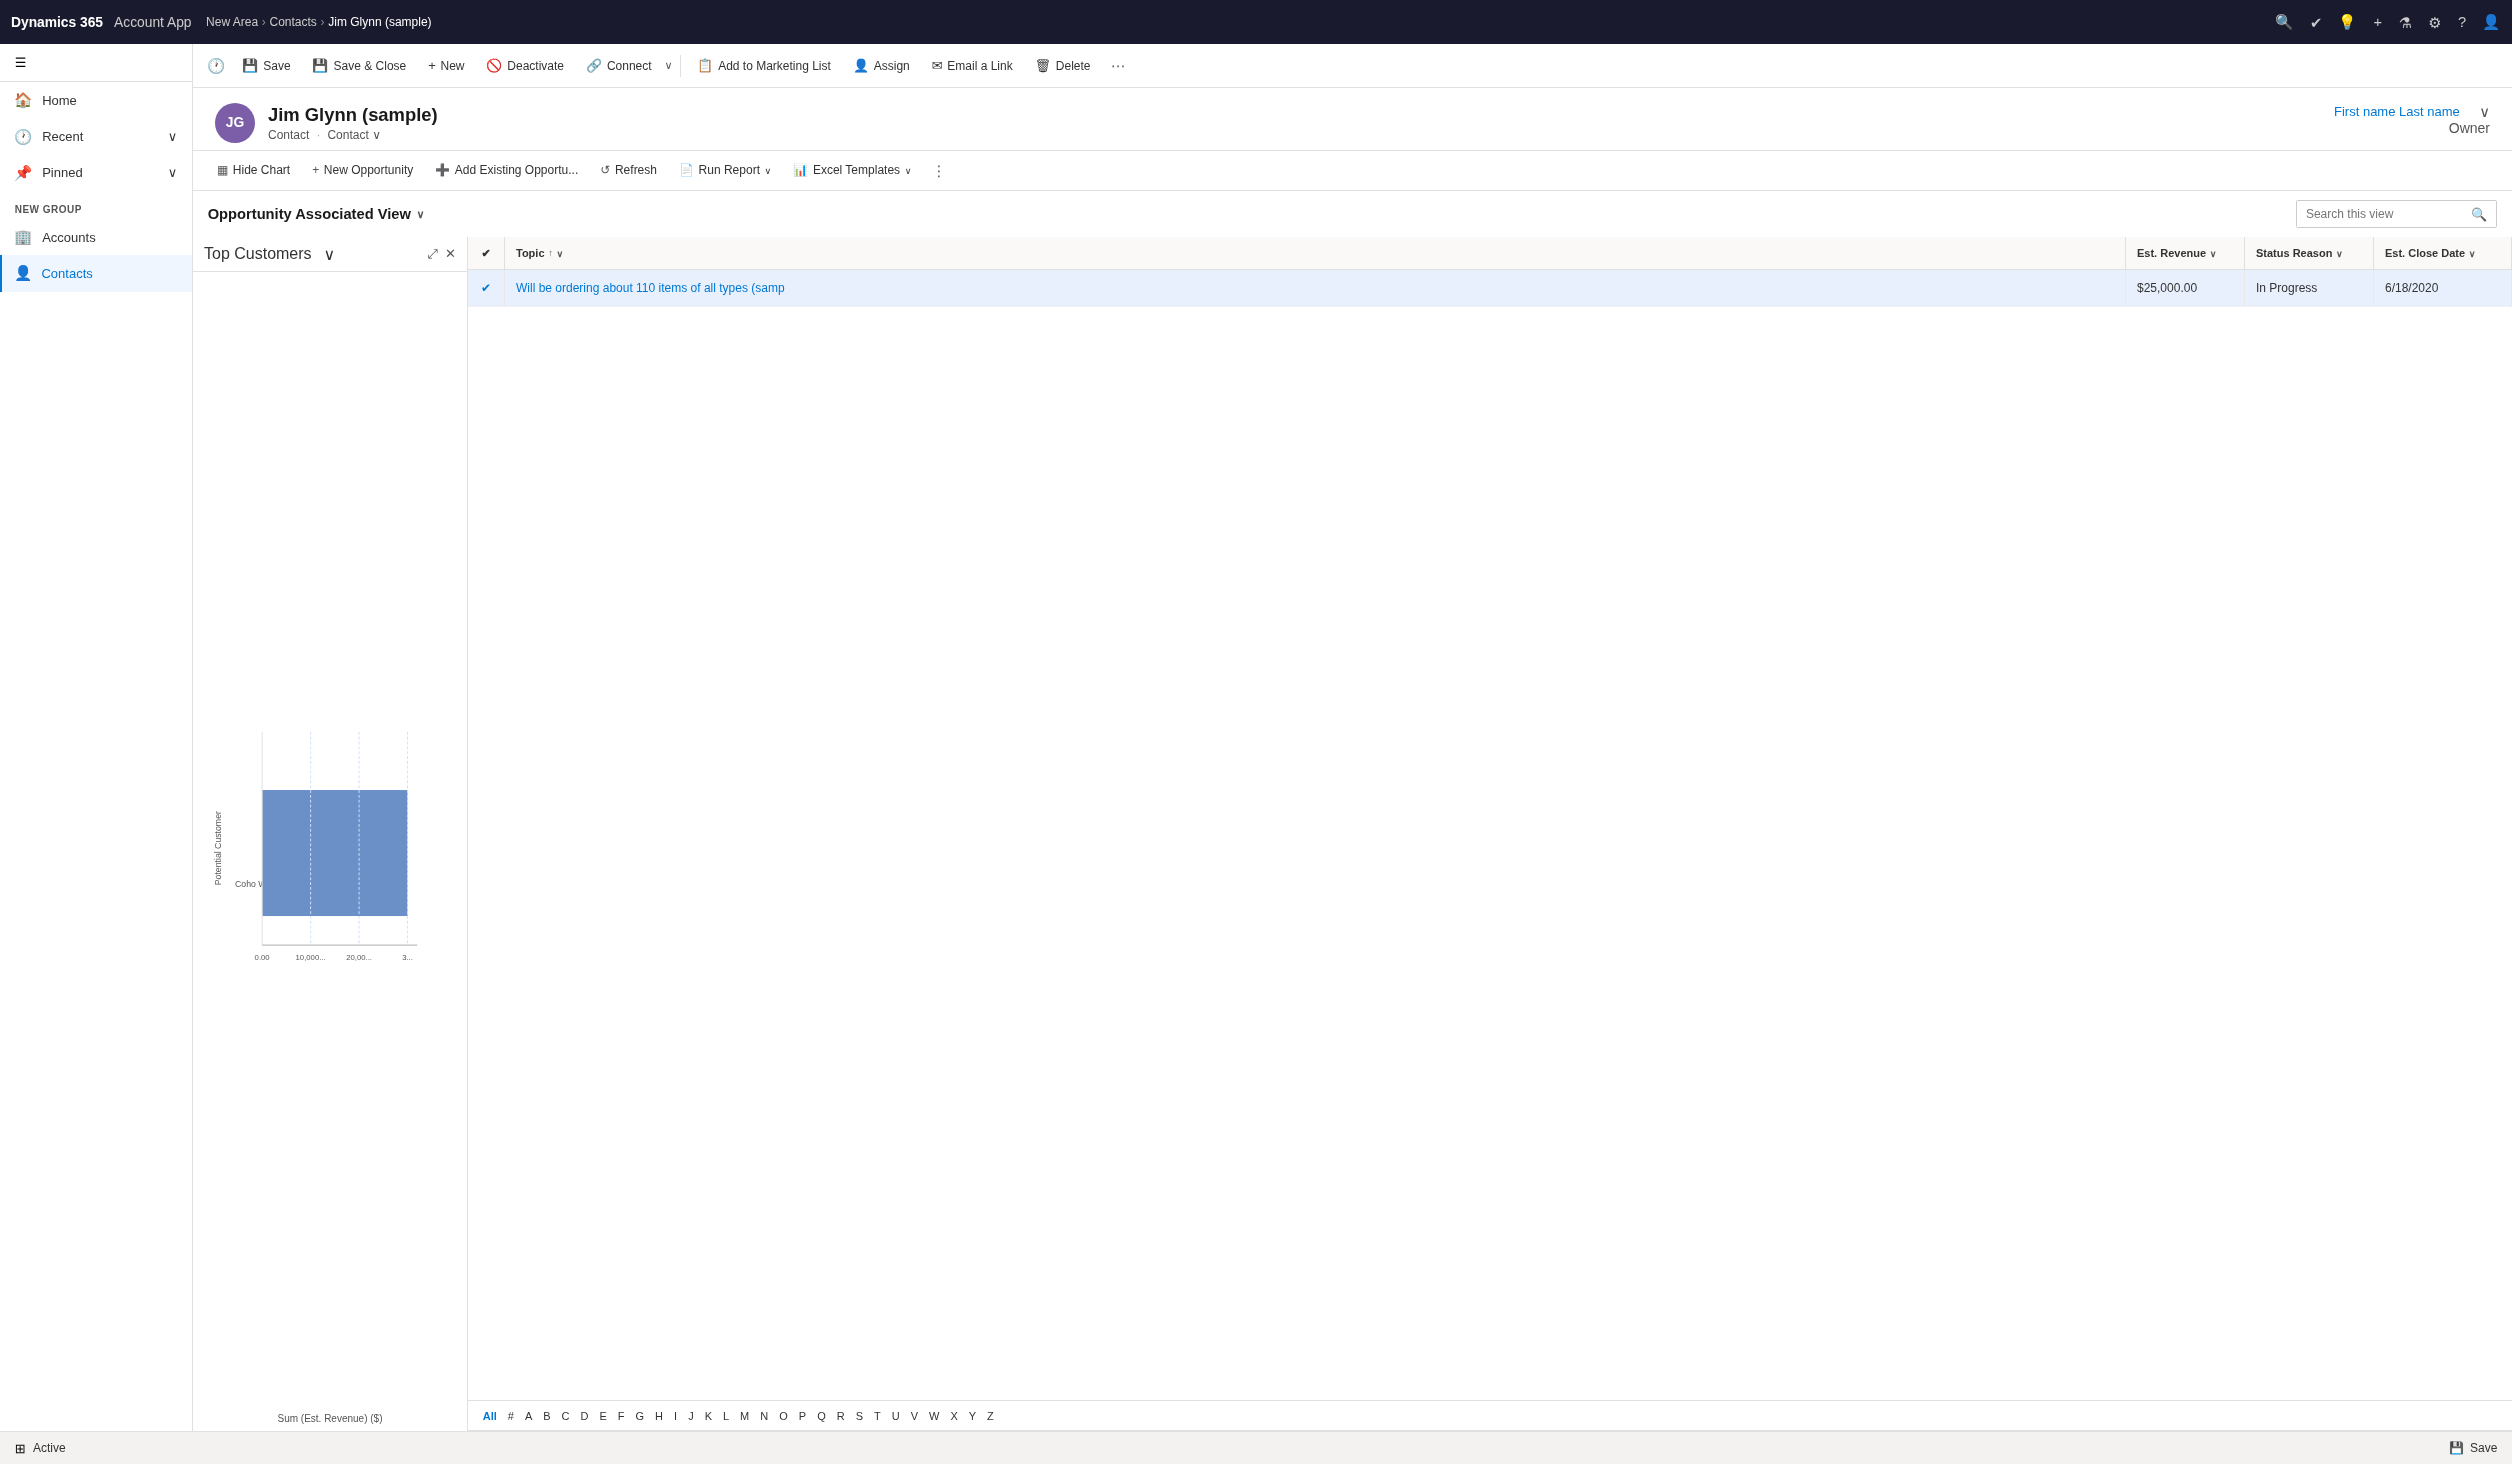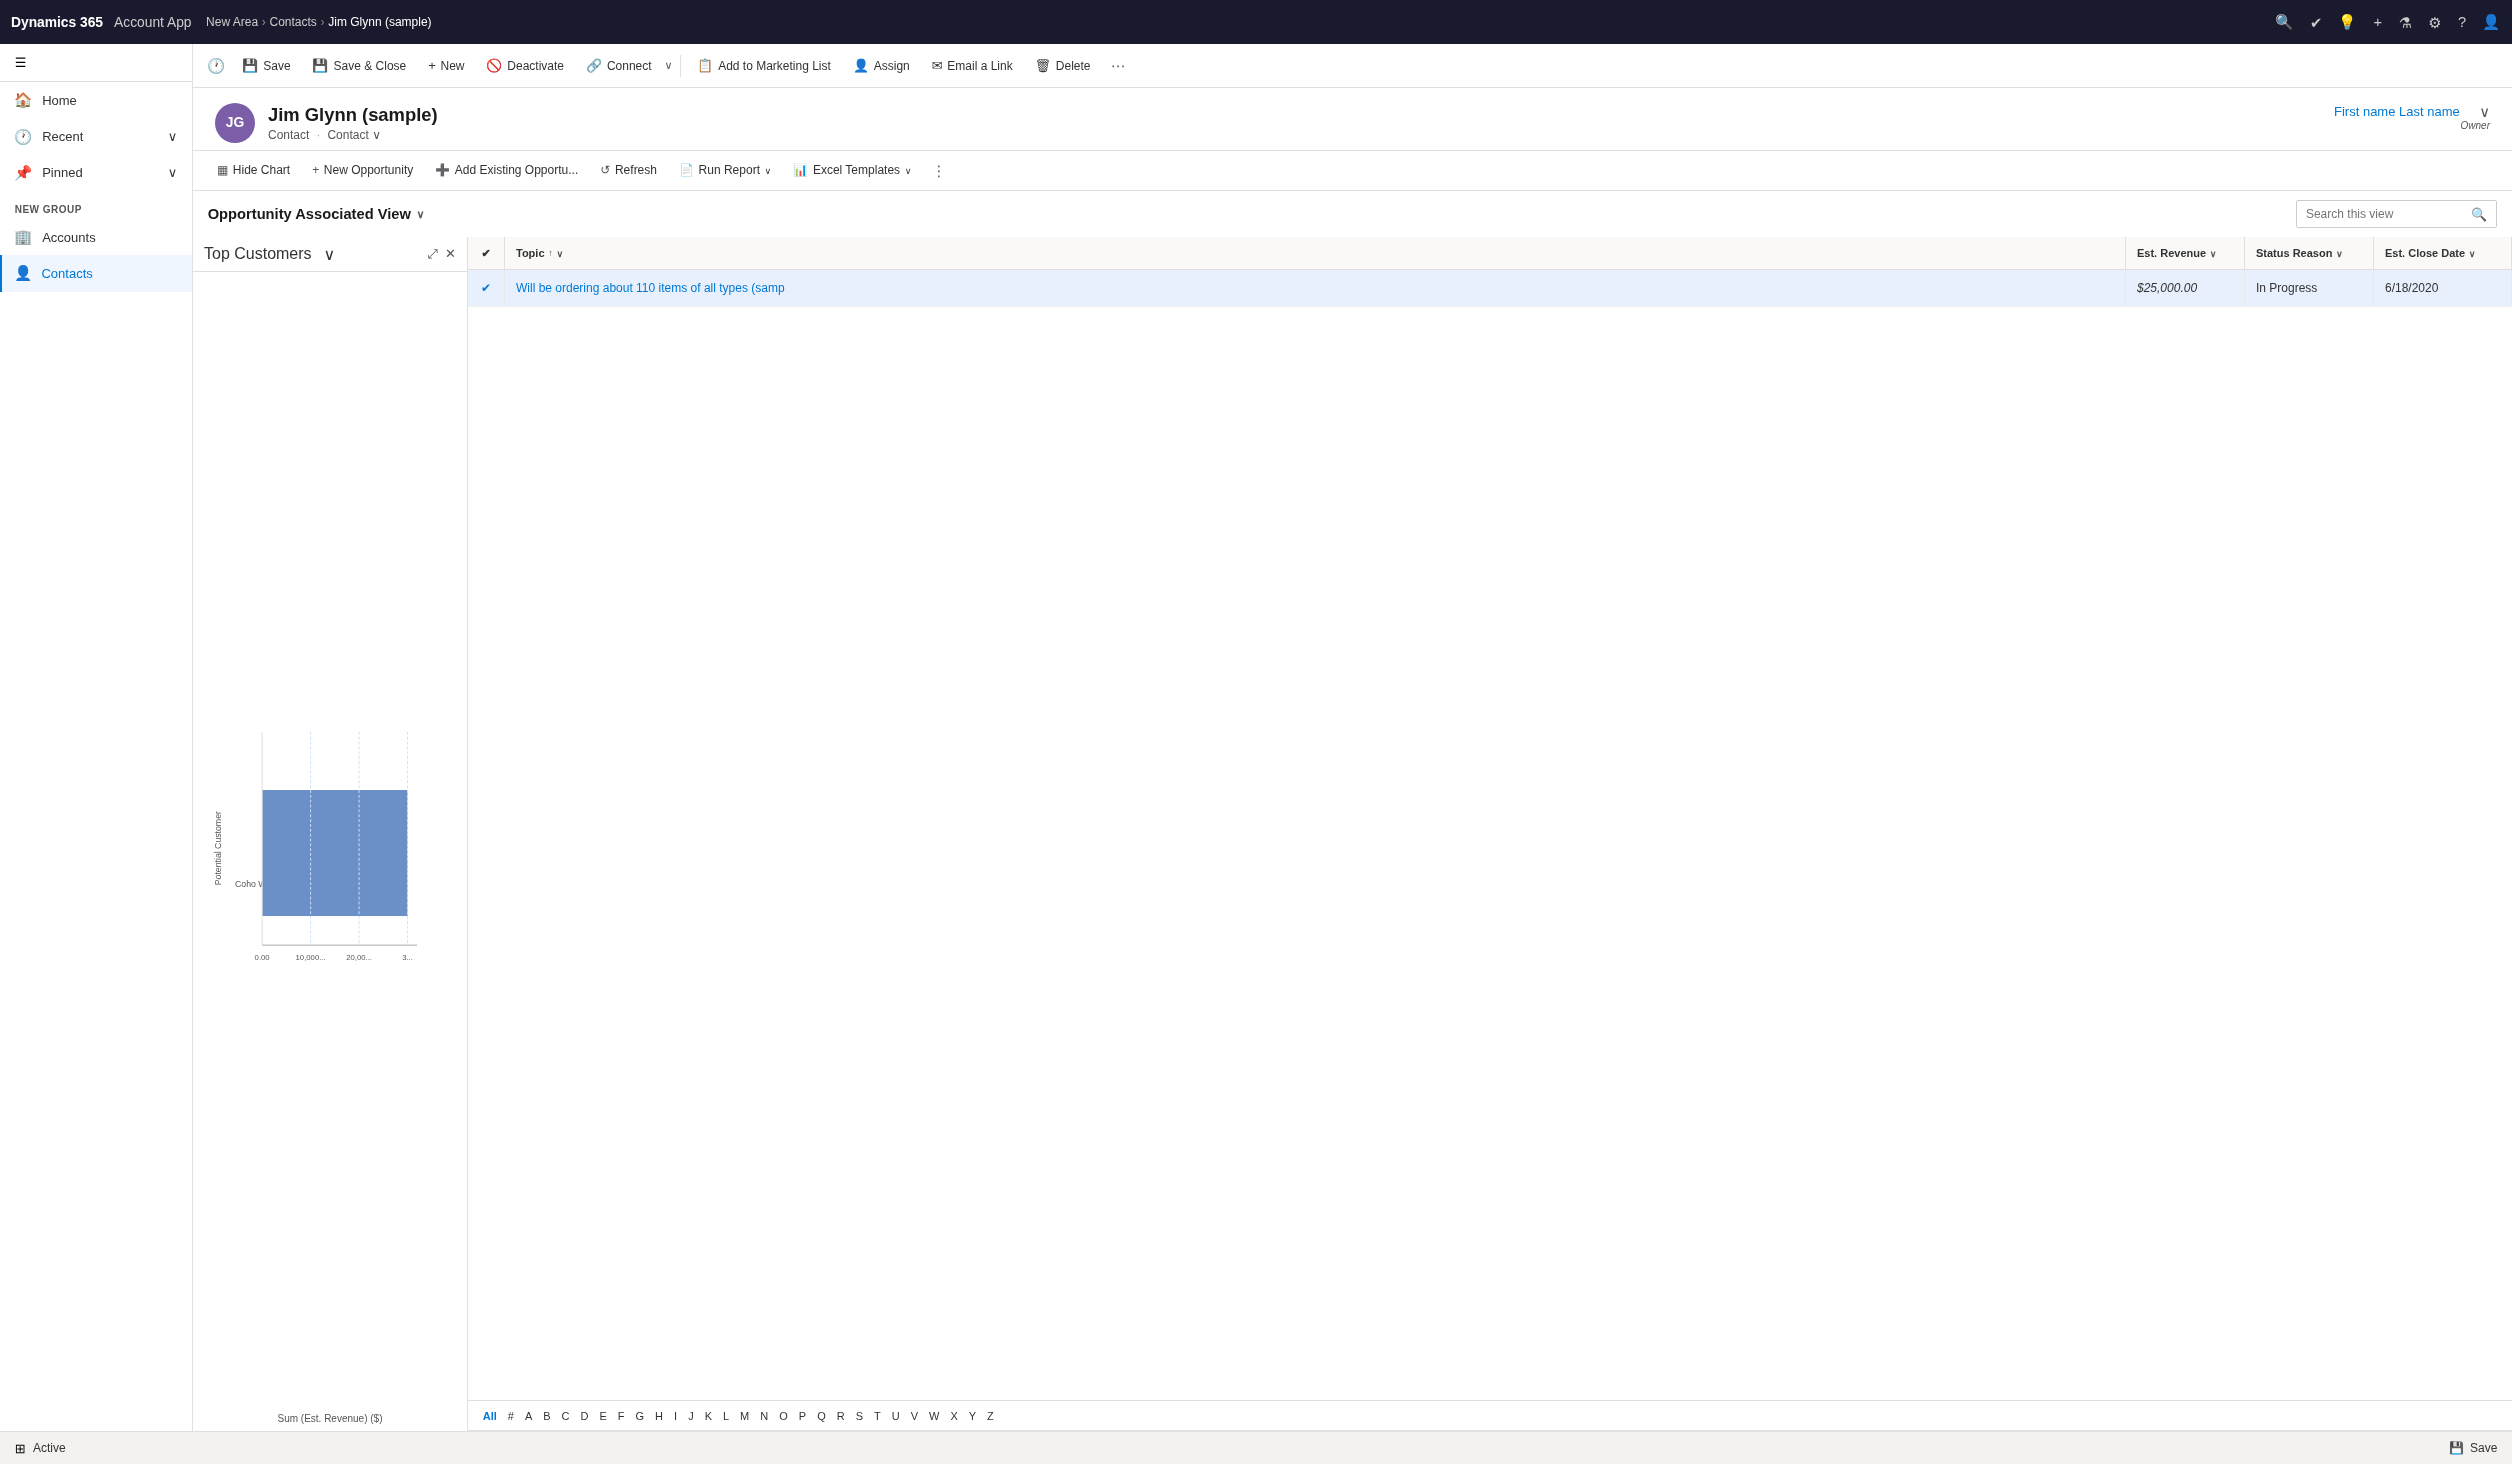--- a/index.html
+++ b/index.html
@@ -98,21 +98,21 @@
       background: #7b5ea7; color: #fff;
       display: flex; align-items: center; justify-content: center;
       font-size: 13.8px; font-weight: 700; flex-shrink: 0;
     }
     .record-name { font-size: 18.4px; font-weight: 600; color: #1a1a1a; }
     .record-type { font-size: 12px; color: #555; margin-top: 1.8px; }
     .record-type a { color: #555; text-decoration: none; }
     .record-type .sep { color: #aaa; margin: 0 3.7px; }
     .record-owner { text-align: right; }
     .record-owner .owner-name { color: #0078d4; font-size: 13px; font-weight: 500; cursor: pointer; }
-    .record-owner .owner-label { font-size: 10px; color: #555; font-style: italic; }
+    .record-owner .owner-label { font-size: 14px; color: #555; }
     .record-owner-toggle { color: #555; font-size: 14.7px; margin-left: 5.5px; cursor: pointer; }
 
     
     .tabs { display: flex; gap: 0; margin-top: 7.3px; }
     .tab {
       padding: 9.2px 14.7px; cursor: pointer; font-size: 13px; color: #555;
       border-bottom: 1.8px solid transparent; margin-right: 3.7px;
     }
     .tab.active { color: #0078d4; border-bottom: 1.8px solid #0078d4; font-weight: 500; }
 
@@ -193,21 +193,21 @@
     .list-col .filter-icon { font-size: 9.2px; color: #555; }
 
     .list-row { display: flex; border-bottom: 0.9px solid #f0f0f0; min-height: 37px; background: #e8f0fd; }
     .list-cell {
       padding: 7.3px 11px; font-size: 12px; color: #333;
       display: flex; align-items: center;
       border-right: 0.9px solid #e8e8e8;
     }
     .list-cell.check { width: 37px; justify-content: center; flex-shrink: 0; }
     .list-cell.topic { flex: 2; min-width: 184px; }
-    .list-cell.revenue { width: 119px; flex-shrink: 0; font-style: italic; }
+    .list-cell.revenue { width: 119px; flex-shrink: 0; }
     .list-cell.status { width: 129px; flex-shrink: 0; }
     .list-cell.close-date { width: 138px; flex-shrink: 0; }
     .list-cell a { color: #0078d4; text-decoration: none; }
 
     
     .alpha-filter {
       display: flex; flex-wrap: wrap; gap: 0;
       padding: 5.5px 9.2px; border-top: 0.9px solid #e0e0e0; border-bottom: 0.9px solid #e0e0e0;
       background: #fff;
     }

